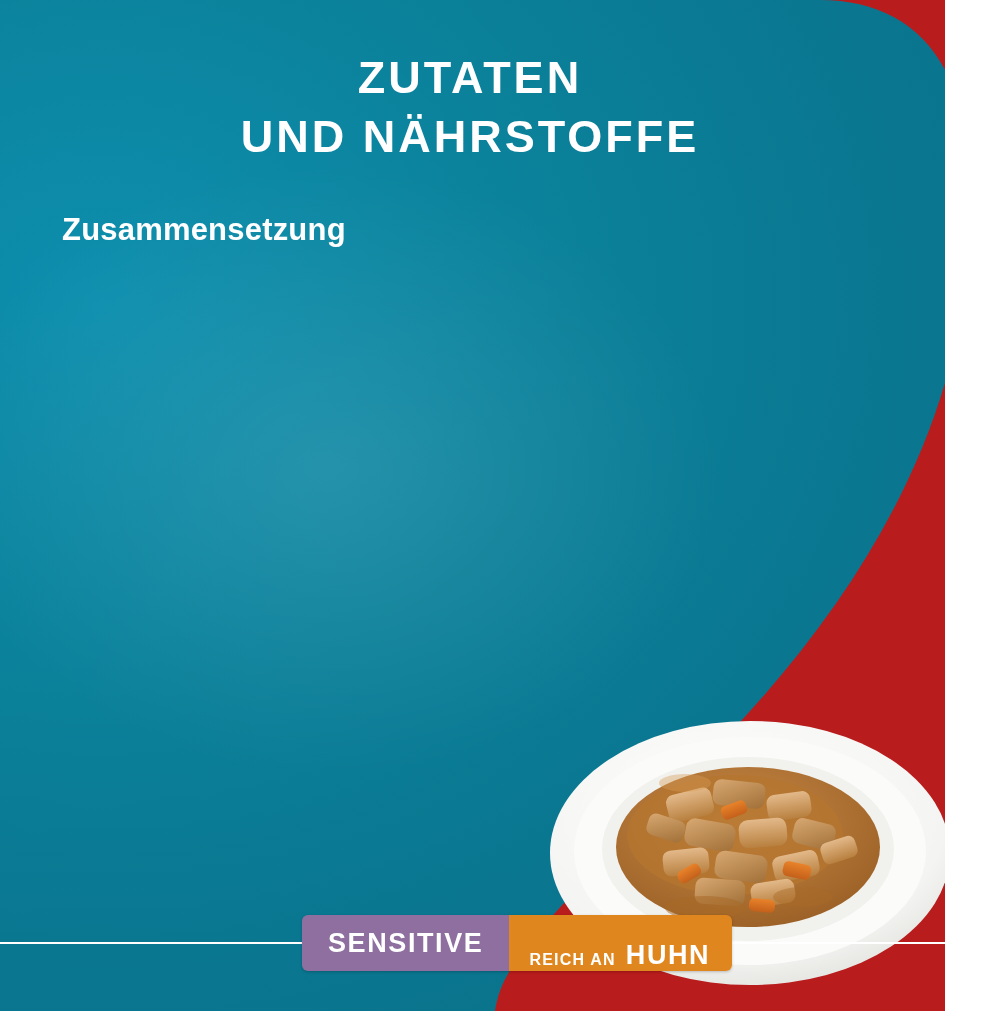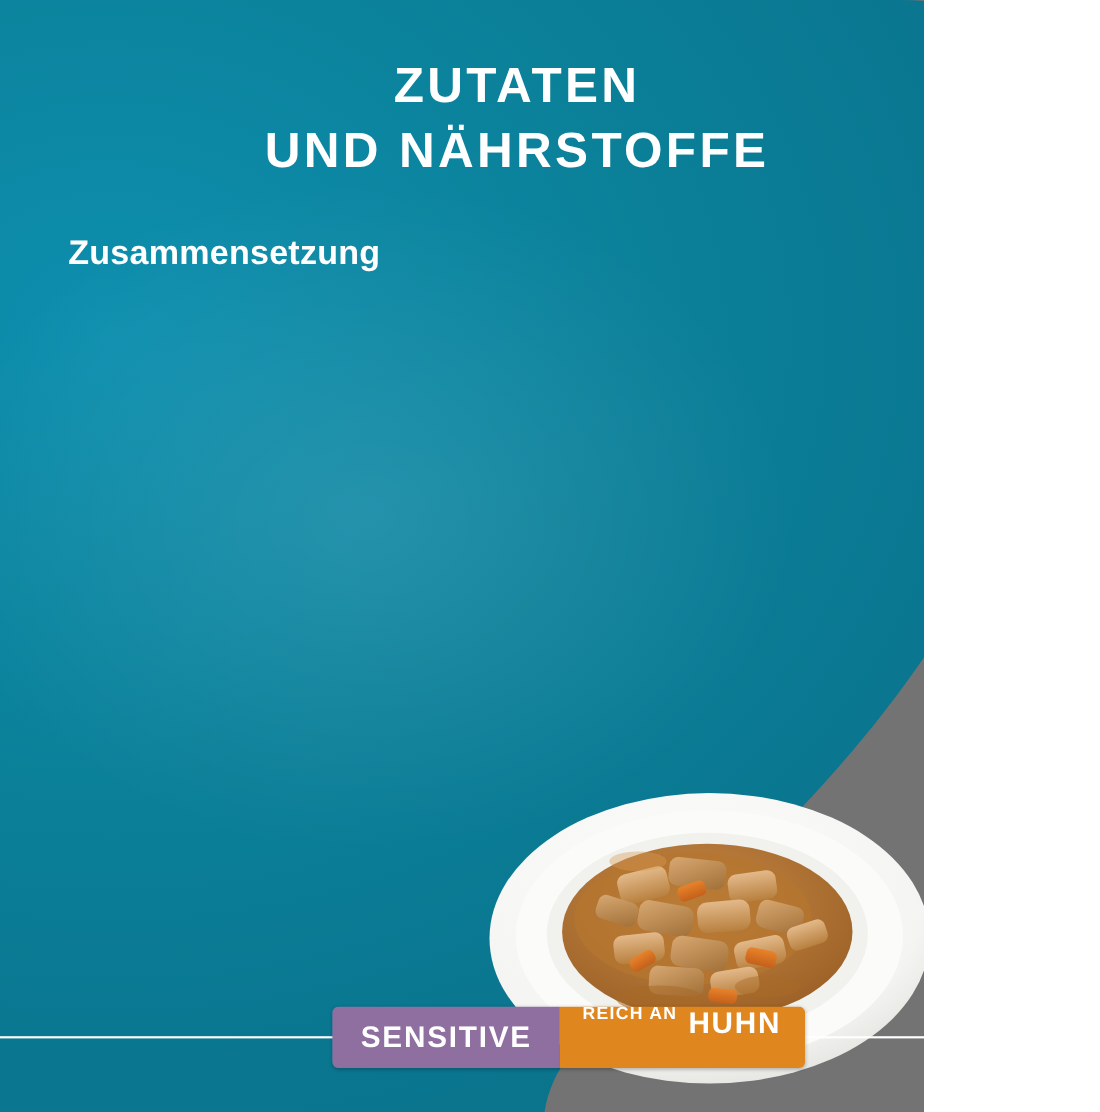--- a/index.html
+++ b/index.html
@@ -5,23 +5,23 @@
   html, body {
     margin: 0;
     padding: 0;
     background: #ffffff;
   }
   body {
     font-family: "Liberation Sans", sans-serif;
   }
   #page {
     position: relative;
-    width: 840px;
+    width: 945px;
     height: 1011px;
-    background: #737373;
+    background: #b91c1c;
     overflow: hidden;
   }
 
   
   .teal-panel {
     position: absolute;
     left: 0;
     top: 0;
     width: 1000px;
     height: 1011px;
@@ -107,21 +107,21 @@
     padding: 0 26px;
     font-size: 27px;
     font-weight: bold;
     letter-spacing: 1.6px;
     text-align: right;
   }
   .badge-right {
     background: #e0861f;
     color: #ffffff;
     display: flex;
-    align-items: flex-start;
+    align-items: flex-end;
     gap: 10px;
     padding: 0 22px 0 20px;
   }
   .badge-right .small {
     font-size: 16px;
     font-weight: bold;
     letter-spacing: 1.2px;
     position: relative;
     top: -2px;
   }

